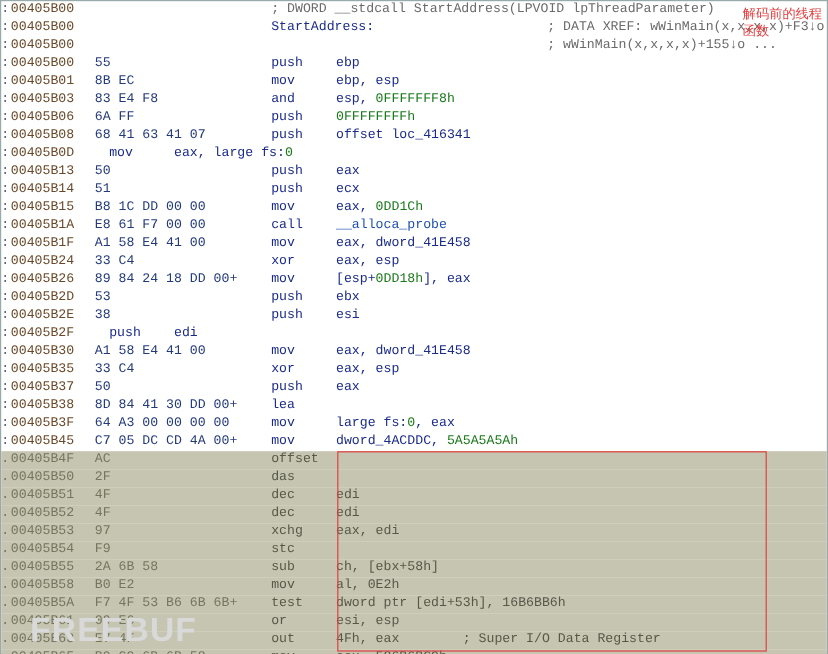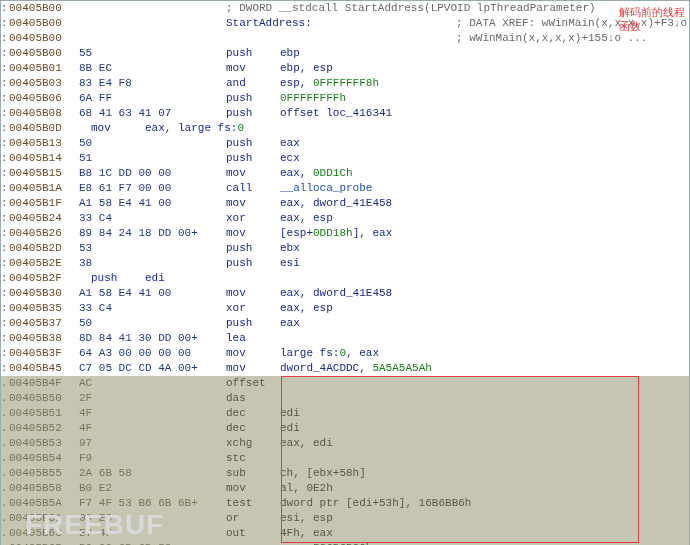--- a/index.html
+++ b/index.html
@@ -93,21 +93,21 @@
   <div class="row decoded"><span class="dot">.</span><span class="addr">00405B4F</span><span class="bytes">AC</span><span class="gap"></span><span class="mn">offset</span><span class="op"></span></div>
       <div class="row decoded"><span class="dot">.</span><span class="addr">00405B50</span><span class="bytes">2F</span><span class="gap"></span><span class="mn">das</span><span class="op"></span></div>
       <div class="row decoded"><span class="dot">.</span><span class="addr">00405B51</span><span class="bytes">4F</span><span class="gap"></span><span class="mn">dec</span><span class="op">edi</span></div>
       <div class="row decoded"><span class="dot">.</span><span class="addr">00405B52</span><span class="bytes">4F</span><span class="gap"></span><span class="mn">dec</span><span class="op">edi</span></div>
       <div class="row decoded"><span class="dot">.</span><span class="addr">00405B53</span><span class="bytes">97</span><span class="gap"></span><span class="mn">xchg</span><span class="op">eax, edi</span></div>
       <div class="row decoded"><span class="dot">.</span><span class="addr">00405B54</span><span class="bytes">F9</span><span class="gap"></span><span class="mn">stc</span><span class="op"></span></div>
       <div class="row decoded"><span class="dot">.</span><span class="addr">00405B55</span><span class="bytes">2A 6B 58</span><span class="gap"></span><span class="mn">sub</span><span class="op">ch, [ebx+58h]</span></div>
       <div class="row decoded"><span class="dot">.</span><span class="addr">00405B58</span><span class="bytes">B0 E2</span><span class="gap"></span><span class="mn">mov</span><span class="op">al, 0E2h</span></div>
       <div class="row decoded"><span class="dot">.</span><span class="addr">00405B5A</span><span class="bytes">F7 4F 53 B6 6B 6B+</span><span class="gap"></span><span class="mn">test</span><span class="op">dword ptr [edi+53h], 16B6BB6h</span></div>
       <div class="row decoded"><span class="dot">.</span><span class="addr">00405B61</span><span class="bytes">09 E6</span><span class="gap"></span><span class="mn">or</span><span class="op">esi, esp</span></div>
-      <div class="row decoded"><span class="dot">.</span><span class="addr">00405B63</span><span class="bytes">E7 4F</span><span class="gap"></span><span class="mn">out</span><span class="op">4Fh, eax</span><span>        </span></div>
+      <div class="row decoded"><span class="dot">.</span><span class="addr">00405B63</span><span class="bytes">E7 4F</span><span class="gap"></span><span class="mn">out</span><span class="op">4Fh, eax</span><span>        </span><span class="cmt">; Super I/O Data Register</span></div>
       <div class="row decoded"><span class="dot">.</span><span class="addr">00405B65</span><span class="bytes">B9 C9 6B 6B 58</span><span class="gap"></span><span class="mn">mov</span><span class="op">ecx, 586B6BC9h</span></div>
     </div>
 
   <div class="ann">
     <div>解码前的线程</div>
     <div>函数</div>
   </div>
 
   <div class="watermark">FREEBUF</div>
 </div>

